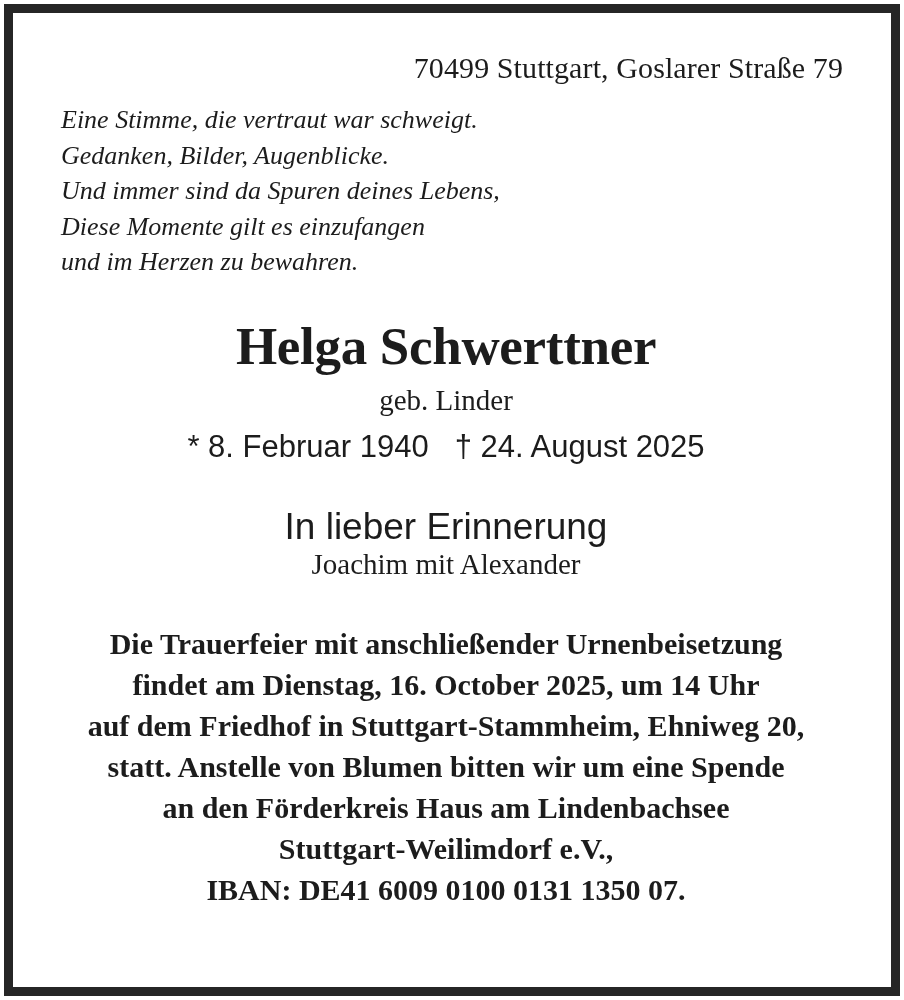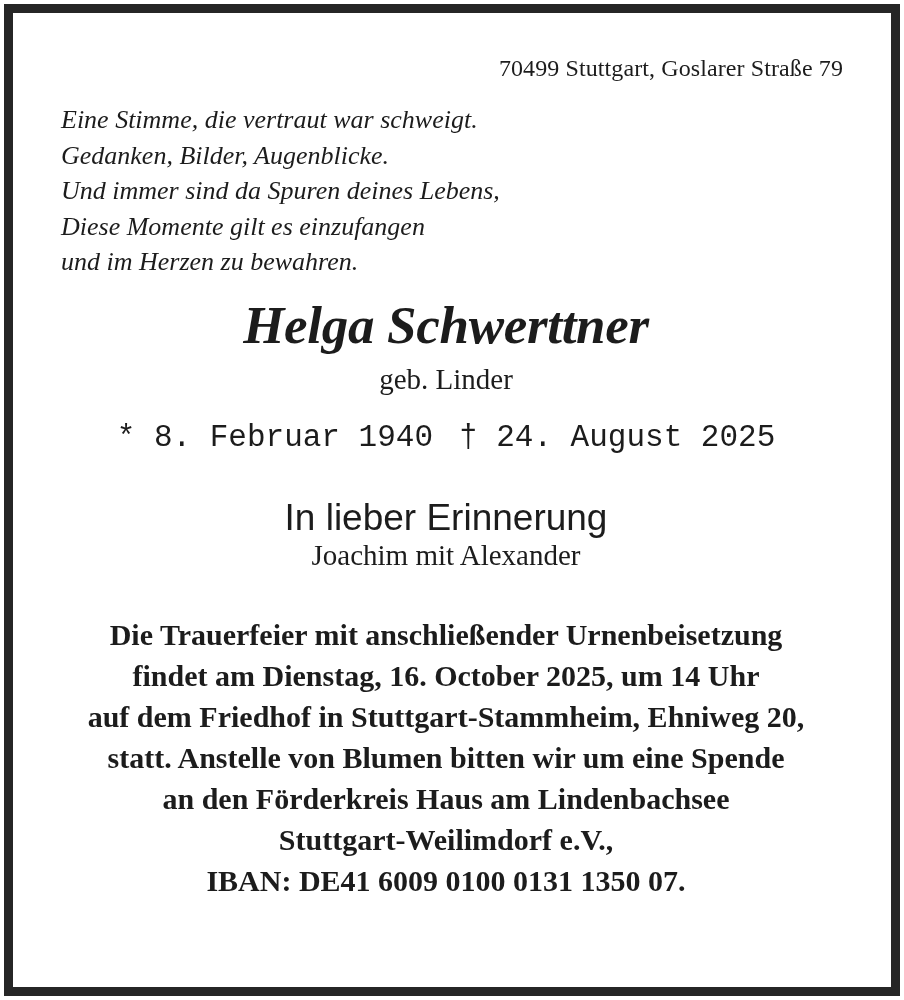--- a/index.html
+++ b/index.html
@@ -41,21 +41,21 @@
     right: 0;
     bottom: 0;
     box-sizing: border-box;
     padding: 0 34px 0 34px;
   }
 
   
   .address-line {
     text-align: right;
     font-family: "Liberation Serif", serif;
-    font-size: 24px;
+    font-size: 30px;
     line-height: 34px;
     letter-spacing: 0.1px;
     margin-top: 38px;
     padding-right: 14px;
     white-space: nowrap;
   }
 
   
   .verse {
     margin-top: 17px;
@@ -69,39 +69,38 @@
     line-height: 35.5px;
     white-space: nowrap;
   }
 
   
   .deceased {
     text-align: center;
     padding-right: 12px;
   }
   .deceased-name {
-    margin-top: 16px;
+    margin-top: 37px;
     font-family: "Liberation Serif", serif;
     font-weight: bold;
     font-size: 53px;
     line-height: 58px;
     letter-spacing: -0.3px;
     white-space: nowrap;
-    font-style: italic;
   }
   .deceased-maiden {
     margin-top: 9px;
     font-family: "Liberation Serif", serif;
     font-size: 29px;
     line-height: 33px;
     white-space: nowrap;
   }
   .deceased-dates {
-    margin-top: 24px;
-    font-family: Liberation Mono, monospace;
+    margin-top: 12px;
+    font-family: Liberation Sans, sans-serif;
     font-size: 31px;
     line-height: 36px;
     white-space: nowrap;
   }
   .date-gap {
     display: inline-block;
     width: 26px;
   }
 
   

